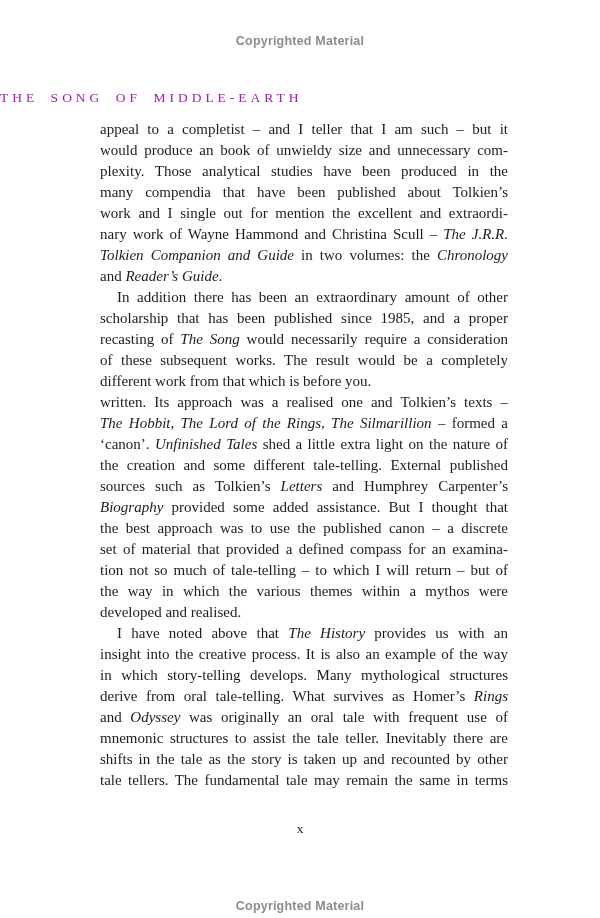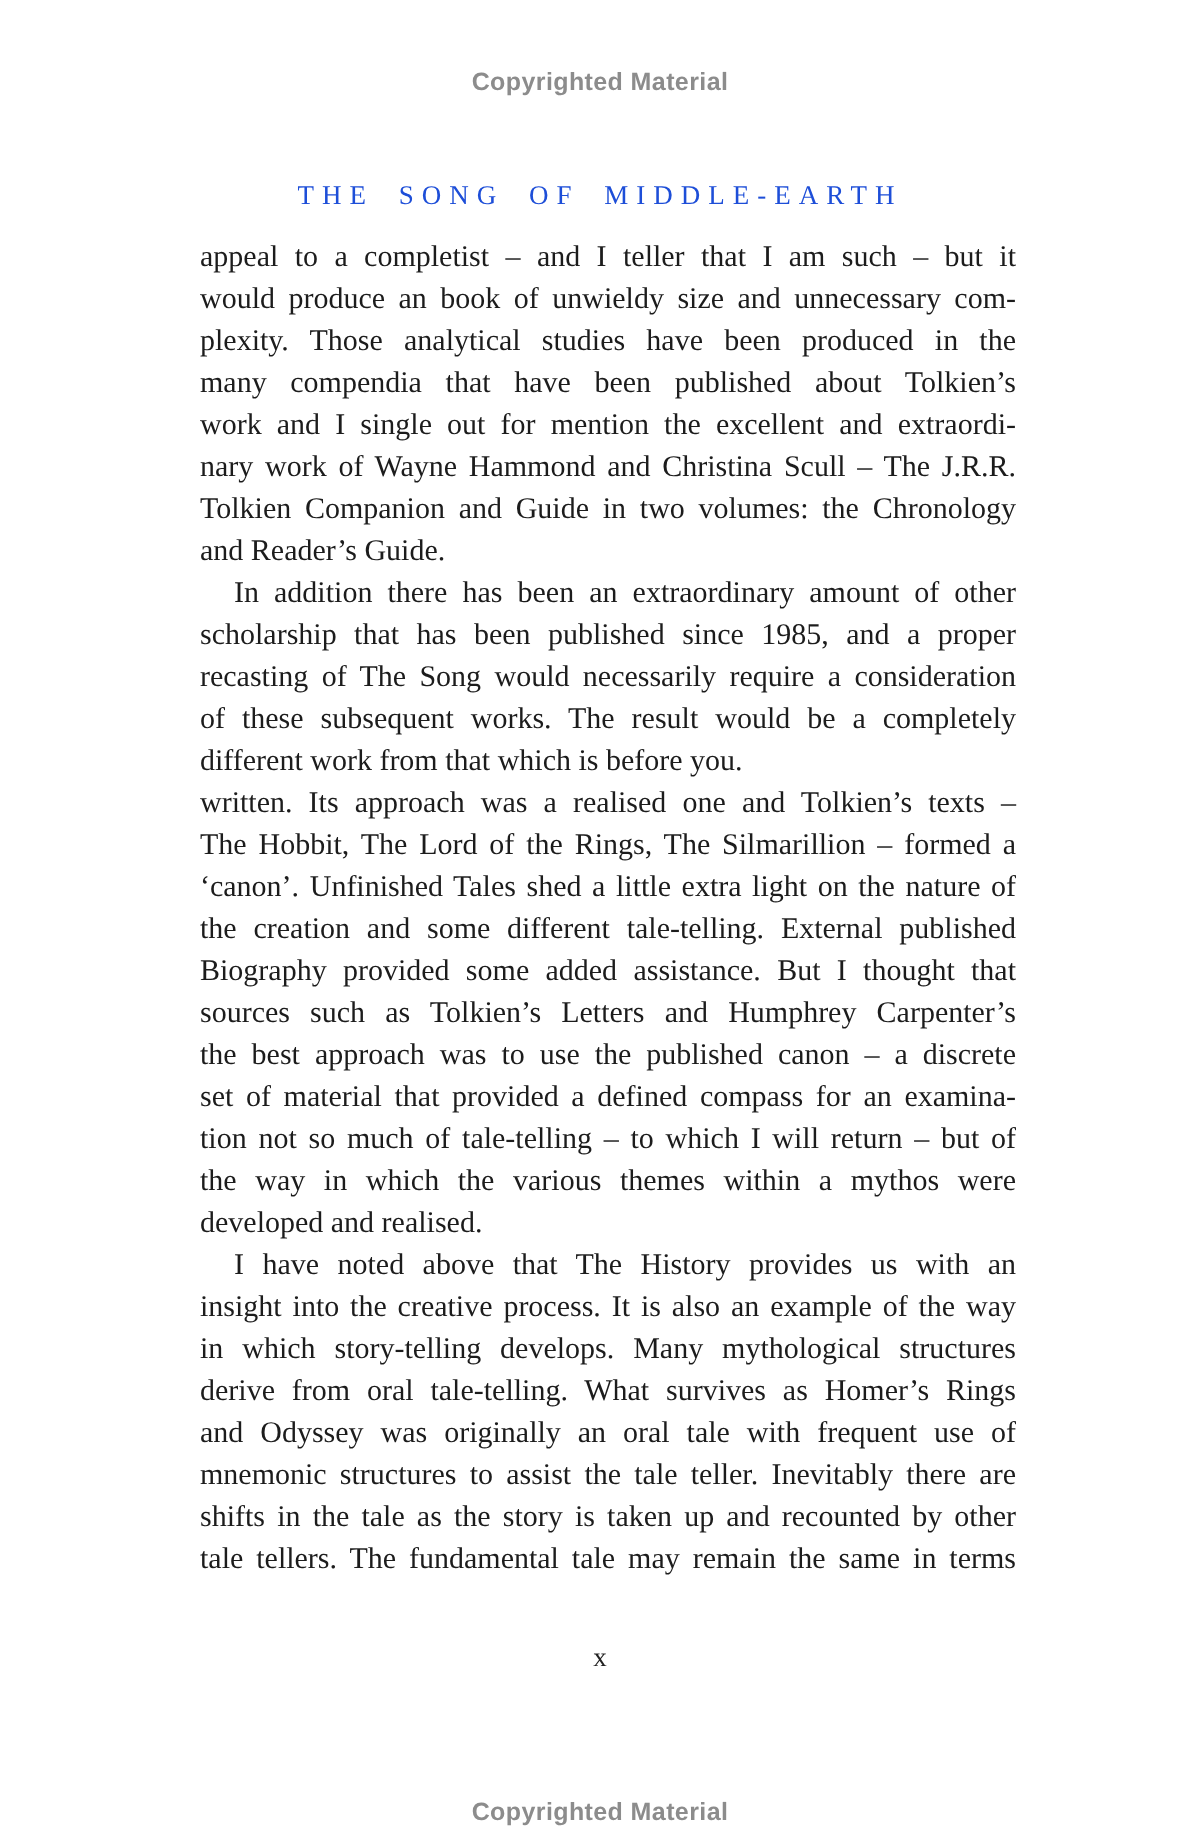--- a/index.html
+++ b/index.html
@@ -27,23 +27,23 @@
     color: #8c8c8c;
     letter-spacing: 0.2px;
   }
   #copyright-top { top: 18px; }
   #copyright-bottom { top: 883px; }
   #running-header {
     position: absolute;
     top: 74px;
     left: 0;
     width: 100%;
-    text-align: center;
+    text-align: left;
     font-size: 13.5px;
-    color: #1d4ed8;
+    color: #a21caf;
     letter-spacing: 4px;
     word-spacing: 5px;
     white-space: nowrap;
   }
   #body-text {
     position: absolute;
     top: 103px;
     left: 100px;
     width: 408px;
     font-size: 15px;
@@ -57,21 +57,21 @@
     height: 21px;
     overflow: visible;
     white-space: normal;
   }
   .line.lastline {
     text-align-last: left;
   }
   .line.indent {
     text-indent: 17px;
   }
-  .it { }
+  .it { font-style: italic; }
   #page-number {
     position: absolute;
     top: 805px;
     left: 0;
     width: 100%;
     text-align: center;
     font-size: 13.5px;
     color: #222222;
   }
 </style>
@@ -99,22 +99,22 @@
         <div class="line"><span>scholarship that has been published since 1985, and a proper</span></div>
         <div class="line"><span>recasting of </span><span class="it">The Song</span><span> would necessarily require a consideration</span></div>
         <div class="line"><span>of these subsequent works. The result would be a completely</span></div>
         <div class="line lastline"><span>different work from that which is before you.</span></div>
       </div>
       <div class="para">
         <div class="line"><span>written. Its approach was a realised one and Tolkien’s texts –</span></div>
         <div class="line"><span class="it">The Hobbit, The Lord of the Rings, The Silmarillion</span><span> – formed a</span></div>
         <div class="line"><span>‘canon’. </span><span class="it">Unfinished Tales</span><span> shed a little extra light on the nature of</span></div>
         <div class="line"><span>the creation and some different tale-telling. External published</span></div>
+        <div class="line"><span>sources such as Tolkien’s </span><span class="it">Letters</span><span> and Humphrey Carpenter’s</span></div>
         <div class="line"><span class="it">Biography</span><span> provided some added assistance. But I thought that</span></div>
-        <div class="line"><span>sources such as Tolkien’s </span><span class="it">Letters</span><span> and Humphrey Carpenter’s</span></div>
         <div class="line"><span>the best approach was to use the published canon – a discrete</span></div>
         <div class="line"><span>set of material that provided a defined compass for an examina-</span></div>
         <div class="line"><span>tion not so much of tale-telling – to which I will return – but of</span></div>
         <div class="line"><span>the way in which the various themes within a mythos were</span></div>
         <div class="line lastline"><span>developed and realised.</span></div>
       </div>
       <div class="para">
         <div class="line indent"><span>I have noted above that </span><span class="it">The History</span><span> provides us with an</span></div>
         <div class="line"><span>insight into the creative process. It is also an example of the way</span></div>
         <div class="line"><span>in which story-telling develops. Many mythological structures</span></div>

